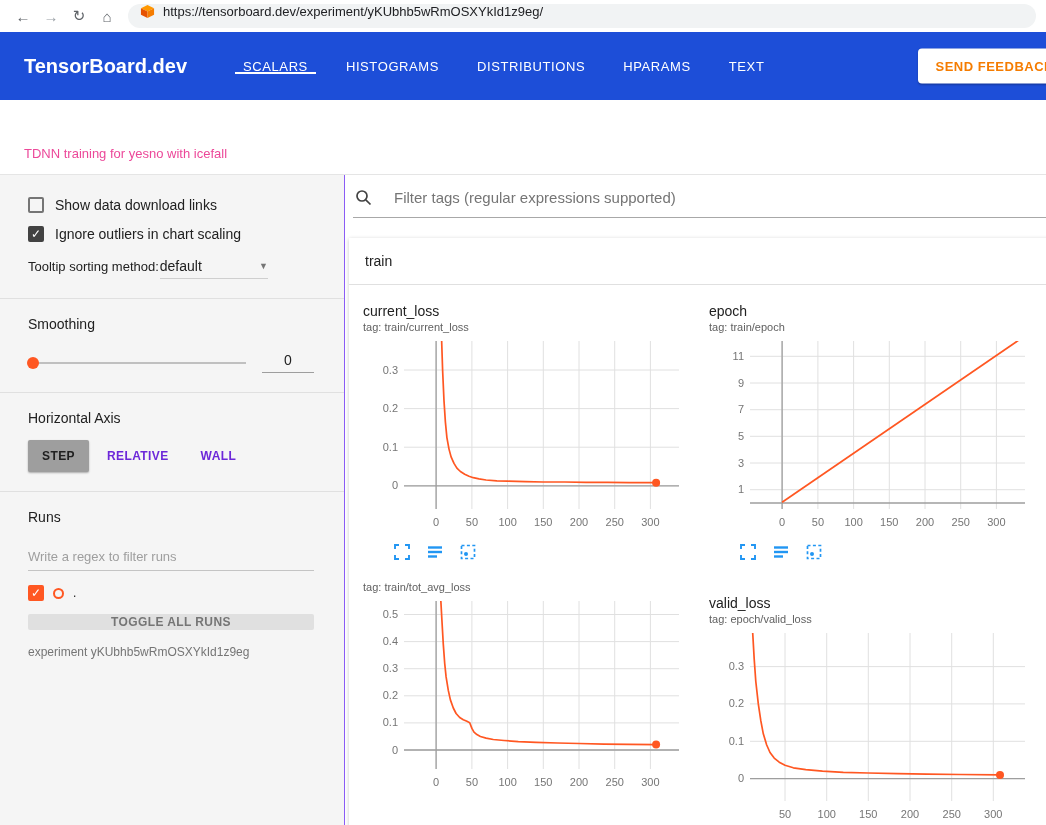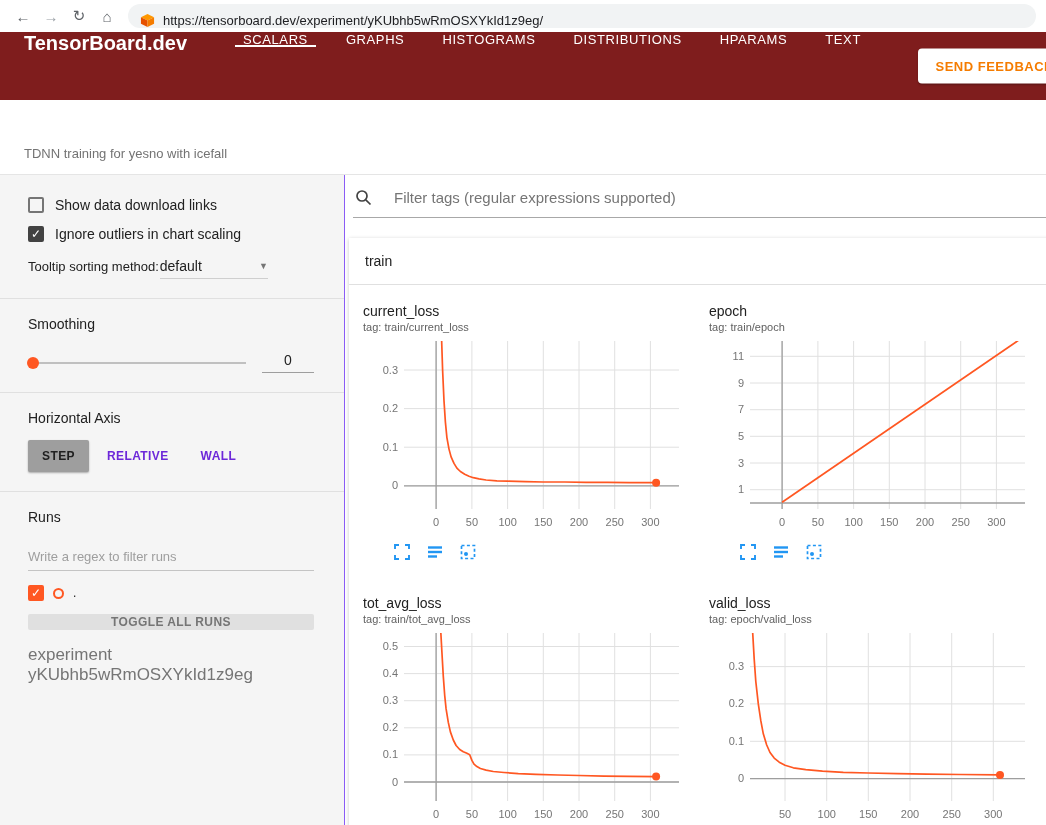--- a/index.html
+++ b/index.html
@@ -4,38 +4,38 @@
 <style>
   html,body{margin:0;padding:0;width:1046px;height:825px;overflow:hidden;
     font-family:"Liberation Sans",sans-serif;background:#fff;}
   *{box-sizing:border-box;}
 
   
   .browser-bar{height:32px;display:flex;align-items:center;background:#fff;padding:0 10px;gap:2px;}
   .nav-icon{width:26px;height:26px;display:flex;align-items:center;justify-content:center;
     color:#5f6368;font-size:15px;cursor:pointer;border-radius:50%;}
   .nav-icon.fwd{color:#9aa0a6;}
-  .addr{flex:1;height:24px;background:#f1f3f4;border-radius:13px;display:flex;align-items:flex-end;
+  .addr{flex:1;height:24px;background:#f1f3f4;border-radius:13px;display:flex;align-items:flex-start;
     padding:0 12px;gap:8px;margin-left:6px;}
   .addr-url{font-size:13px;color:#202124;white-space:nowrap;}
 
   
-  .tb-header{height:68px;background:#7f1d1d;display:flex;align-items:flex-start;position:relative;padding:0 0 0 24px;}
+  .tb-header{height:68px;background:#1d4ed8;display:flex;align-items:center;position:relative;padding:0 0 0 24px;}
   .logo{color:#fff;font-size:20px;font-weight:bold;display:flex;align-items:center;}
   .tabs{display:flex;margin-left:42px;}
   .tab{display:flex;align-items:center;padding:0 14px;margin-right:10px;color:#fff;font-size:13px;
     letter-spacing:.6px;position:relative;cursor:pointer;font-weight:500;}
   .tab.active::after{content:"";position:absolute;left:6px;right:6px;bottom:0;height:2px;background:#fff;}
   .feedback-btn{position:absolute;right:-26px;top:50%;transform:translateY(-50%);background:#fff;
     color:#f57c00;font-size:13px;font-weight:600;letter-spacing:.5px;padding:10px 18px;border:none;
     border-radius:4px;box-shadow:0 1px 2px rgba(0,0,0,.25);white-space:nowrap;cursor:pointer;}
 
   
   .subheader{height:75px;display:flex;align-items:flex-end;padding:0 24px 13px;border-bottom:1px solid #e5e5e5;}
-  .exp-name{font-size:13px;color:#737373;}
+  .exp-name{font-size:13px;color:#ec4899;}
 
   
   .content{display:flex;height:650px;}
   .sidebar{width:345px;min-width:345px;background:#f5f5f5;border-right:1px solid #8b5cf6;
     padding:22px 30px 0 28px;color:#212121;}
   .main{flex:1;background:#fff;overflow:hidden;}
 
   
   .cb-row{display:flex;align-items:center;gap:11px;margin-bottom:13px;}
   .checkbox{width:16px;height:16px;min-width:16px;border:2px solid #757575;border-radius:2px;
@@ -62,21 +62,21 @@
     letter-spacing:.4px;color:#6d28d9;border-radius:2px;cursor:pointer;font-family:inherit;}
   .axis-btn.active{background:#9e9e9e;color:#212121;box-shadow:0 1px 2px rgba(0,0,0,.3);}
   .runs-filter{width:100%;border:none;border-bottom:1px solid #c4c4c4;background:transparent;
     font-size:13px;color:#212121;padding:6px 0;outline:none;margin:4px 0 14px;font-family:inherit;}
   .runs-filter::placeholder{color:#9e9e9e;}
   .run-row{display:flex;align-items:center;gap:9px;margin-bottom:13px;cursor:pointer;}
   .run-circle{width:11px;height:11px;border-radius:50%;border:2px solid #ff5722;}
   .run-name{font-size:12px;color:#212121;}
   .toggle-btn{background:#e0e0e0;color:#757575;font-size:12px;font-weight:600;letter-spacing:.4px;
     text-align:center;padding:1px 0;border-radius:2px;margin-bottom:15px;cursor:pointer;}
-  .exp-label{font-size:17px;color:#757575;}
+  .exp-label{font-size:12px;color:#757575;}
 
   
   .filter-row{display:flex;align-items:center;gap:20px;margin:0 0 0 8px;padding:13px 0 10px 2px;
     border-bottom:1px solid #a8a8a8;cursor:text;}
   .filter-input{flex:1;border:none;background:transparent;outline:none;font-size:15px;
     color:#212121;font-family:inherit;}
   .filter-input::placeholder{color:#757575;}
   .card{margin:20px -10px 0 4px;background:#fff;box-shadow:0 1px 4px rgba(0,0,0,.22);}
   .card-header{padding:15px 16px;font-size:14px;color:#212121;border-bottom:1px solid #e0e0e0;cursor:pointer;}
   .charts{display:flex;flex-wrap:wrap;padding:4px 0 0 10px;}
@@ -106,21 +106,20 @@
         </svg>
       </span>
       <span class="addr-url">https://tensorboard.dev/experiment/yKUbhb5wRmOSXYkId1z9eg/</span>
     </div>
   </div>
 
   <div class="tb-header">
     <div class="logo">TensorBoard.dev</div>
     <div class="tabs">
         <div class="tab active">SCALARS</div>
-        <div class="tab">GRAPHS</div>
         <div class="tab">HISTOGRAMS</div>
         <div class="tab">DISTRIBUTIONS</div>
         <div class="tab">HPARAMS</div>
         <div class="tab">TEXT</div>
       </div>
     <button class="feedback-btn">SEND FEEDBACK</button>
   </div>
 
   <div class="subheader">
     <span class="exp-name">TDNN training for yesno with icefall</span>
@@ -304,21 +303,21 @@
                     <line x1="2" y1="13.5" x2="11" y2="13.5"></line>
                   </svg>
                 </span>
                 <span class="cicon">
                   <svg width="18" height="18" viewBox="0 0 18 18" fill="none" stroke="#2196f3" stroke-width="1.7">
                     <rect x="2.5" y="2.5" width="13" height="13" stroke-dasharray="3 2.4"></rect>
                     <circle cx="7" cy="11" r="2" fill="#2196f3" stroke="none"></circle>
                   </svg>
                 </span>
               </div></div>
-            <div class="chart-card"><div class="chart-title">tot_avg_loss</div><div class="chart-tag">tag: train/tot_avg_loss</div><svg class="chart-svg" width="330" height="200">
+            <div class="chart-card"><div class="chart-tag">tag: train/tot_avg_loss</div><svg class="chart-svg" width="330" height="200">
                 <defs>
                   <clipPath id="clip2">
                     <rect x="45" y="4" width="275" height="168"></rect>
                   </clipPath>
                 </defs>
                 <line x1="77.1" y1="4" x2="77.1" y2="172" stroke="#e0e0e0"></line>
                 <text x="77.1" y="189" text-anchor="middle">0</text>
                 <line x1="112.9" y1="4" x2="112.9" y2="172" stroke="#e0e0e0"></line>
                 <text x="112.9" y="189" text-anchor="middle">50</text>
                 <line x1="148.6" y1="4" x2="148.6" y2="172" stroke="#e0e0e0"></line>

